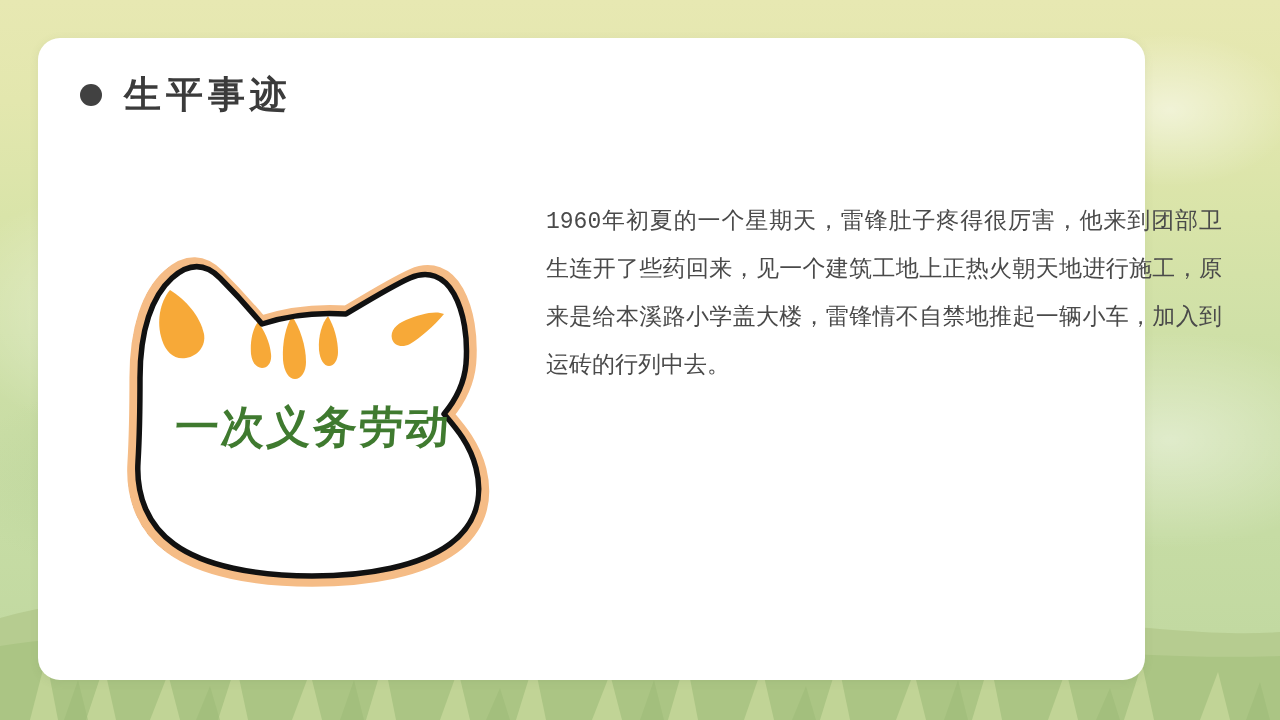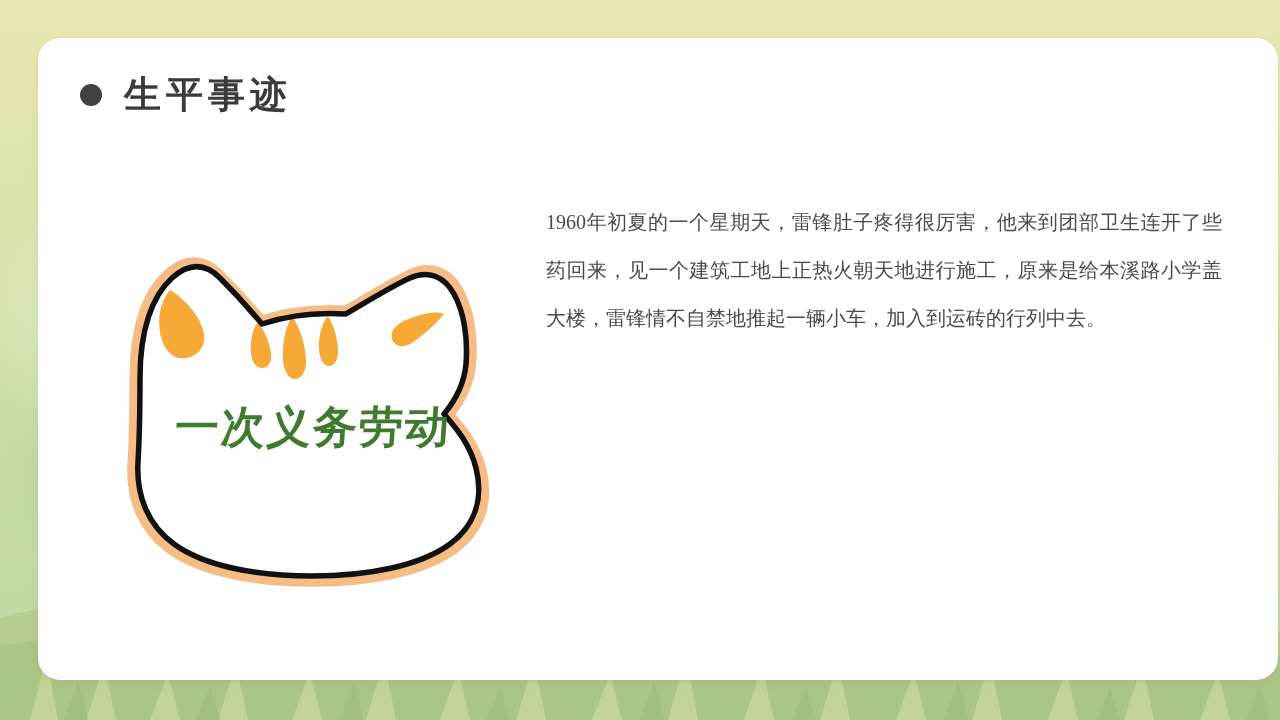--- a/index.html
+++ b/index.html
@@ -31,21 +31,21 @@
   .w4 { left:-40px; top:380px; width:360px; height:200px;
         background:radial-gradient(ellipse at 50% 50%, rgba(168,198,138,.30), rgba(168,198,138,0) 70%); }
   .w5 { left:120px; top:60px; width:500px; height:300px;
         background:radial-gradient(ellipse at 50% 50%, rgba(222,228,160,.40), rgba(222,228,160,0) 70%); }
 
   #hills { position:absolute; left:0; bottom:0; width:1280px; height:180px; }
 
   
   #card {
     position:absolute; left:38px; top:38px;
-    width:1240px; height:642px;
+    width:1107px; height:642px;
     background:#ffffff; border-radius:22px;
     box-shadow:0 2px 10px rgba(90,110,70,.10);
   }
 
   
   #heading { position:absolute; left:42px; top:38px; display:flex; align-items:center; }
   #bullet { width:22px; height:22px; border-radius:50%; background:#414141; display:block; }
   #heading-text {
     margin-left:22px; font-size:37px; color:#3b3b3b;
     letter-spacing:5px; line-height:1;
@@ -63,23 +63,23 @@
   }
   #cat-label span {
     font-family:"Liberation Serif","DejaVu Serif",serif;
     font-weight:700; font-size:44px; color:#3f7a2f;
     letter-spacing:2px; transform:skewX(-4deg);
   }
 
   
   #body-copy { position:absolute; left:508px; top:160px; width:676px; }
   .para {
-    font-size:20px; line-height:48px; color:#4a4a4a;
+    font-size:23px; line-height:48px; color:#4a4a4a;
     text-align:justify; text-justify:inter-ideograph;
-    font-family:Liberation Serif, serif;
+    font-family:Liberation Mono, monospace;
   }
   .para + .para { margin-top:48px; }
 </style>
 </head>
 <body>
 
 <div id="slide">
 
   <div class="wash w1"></div>
   <div class="wash w2"></div>

